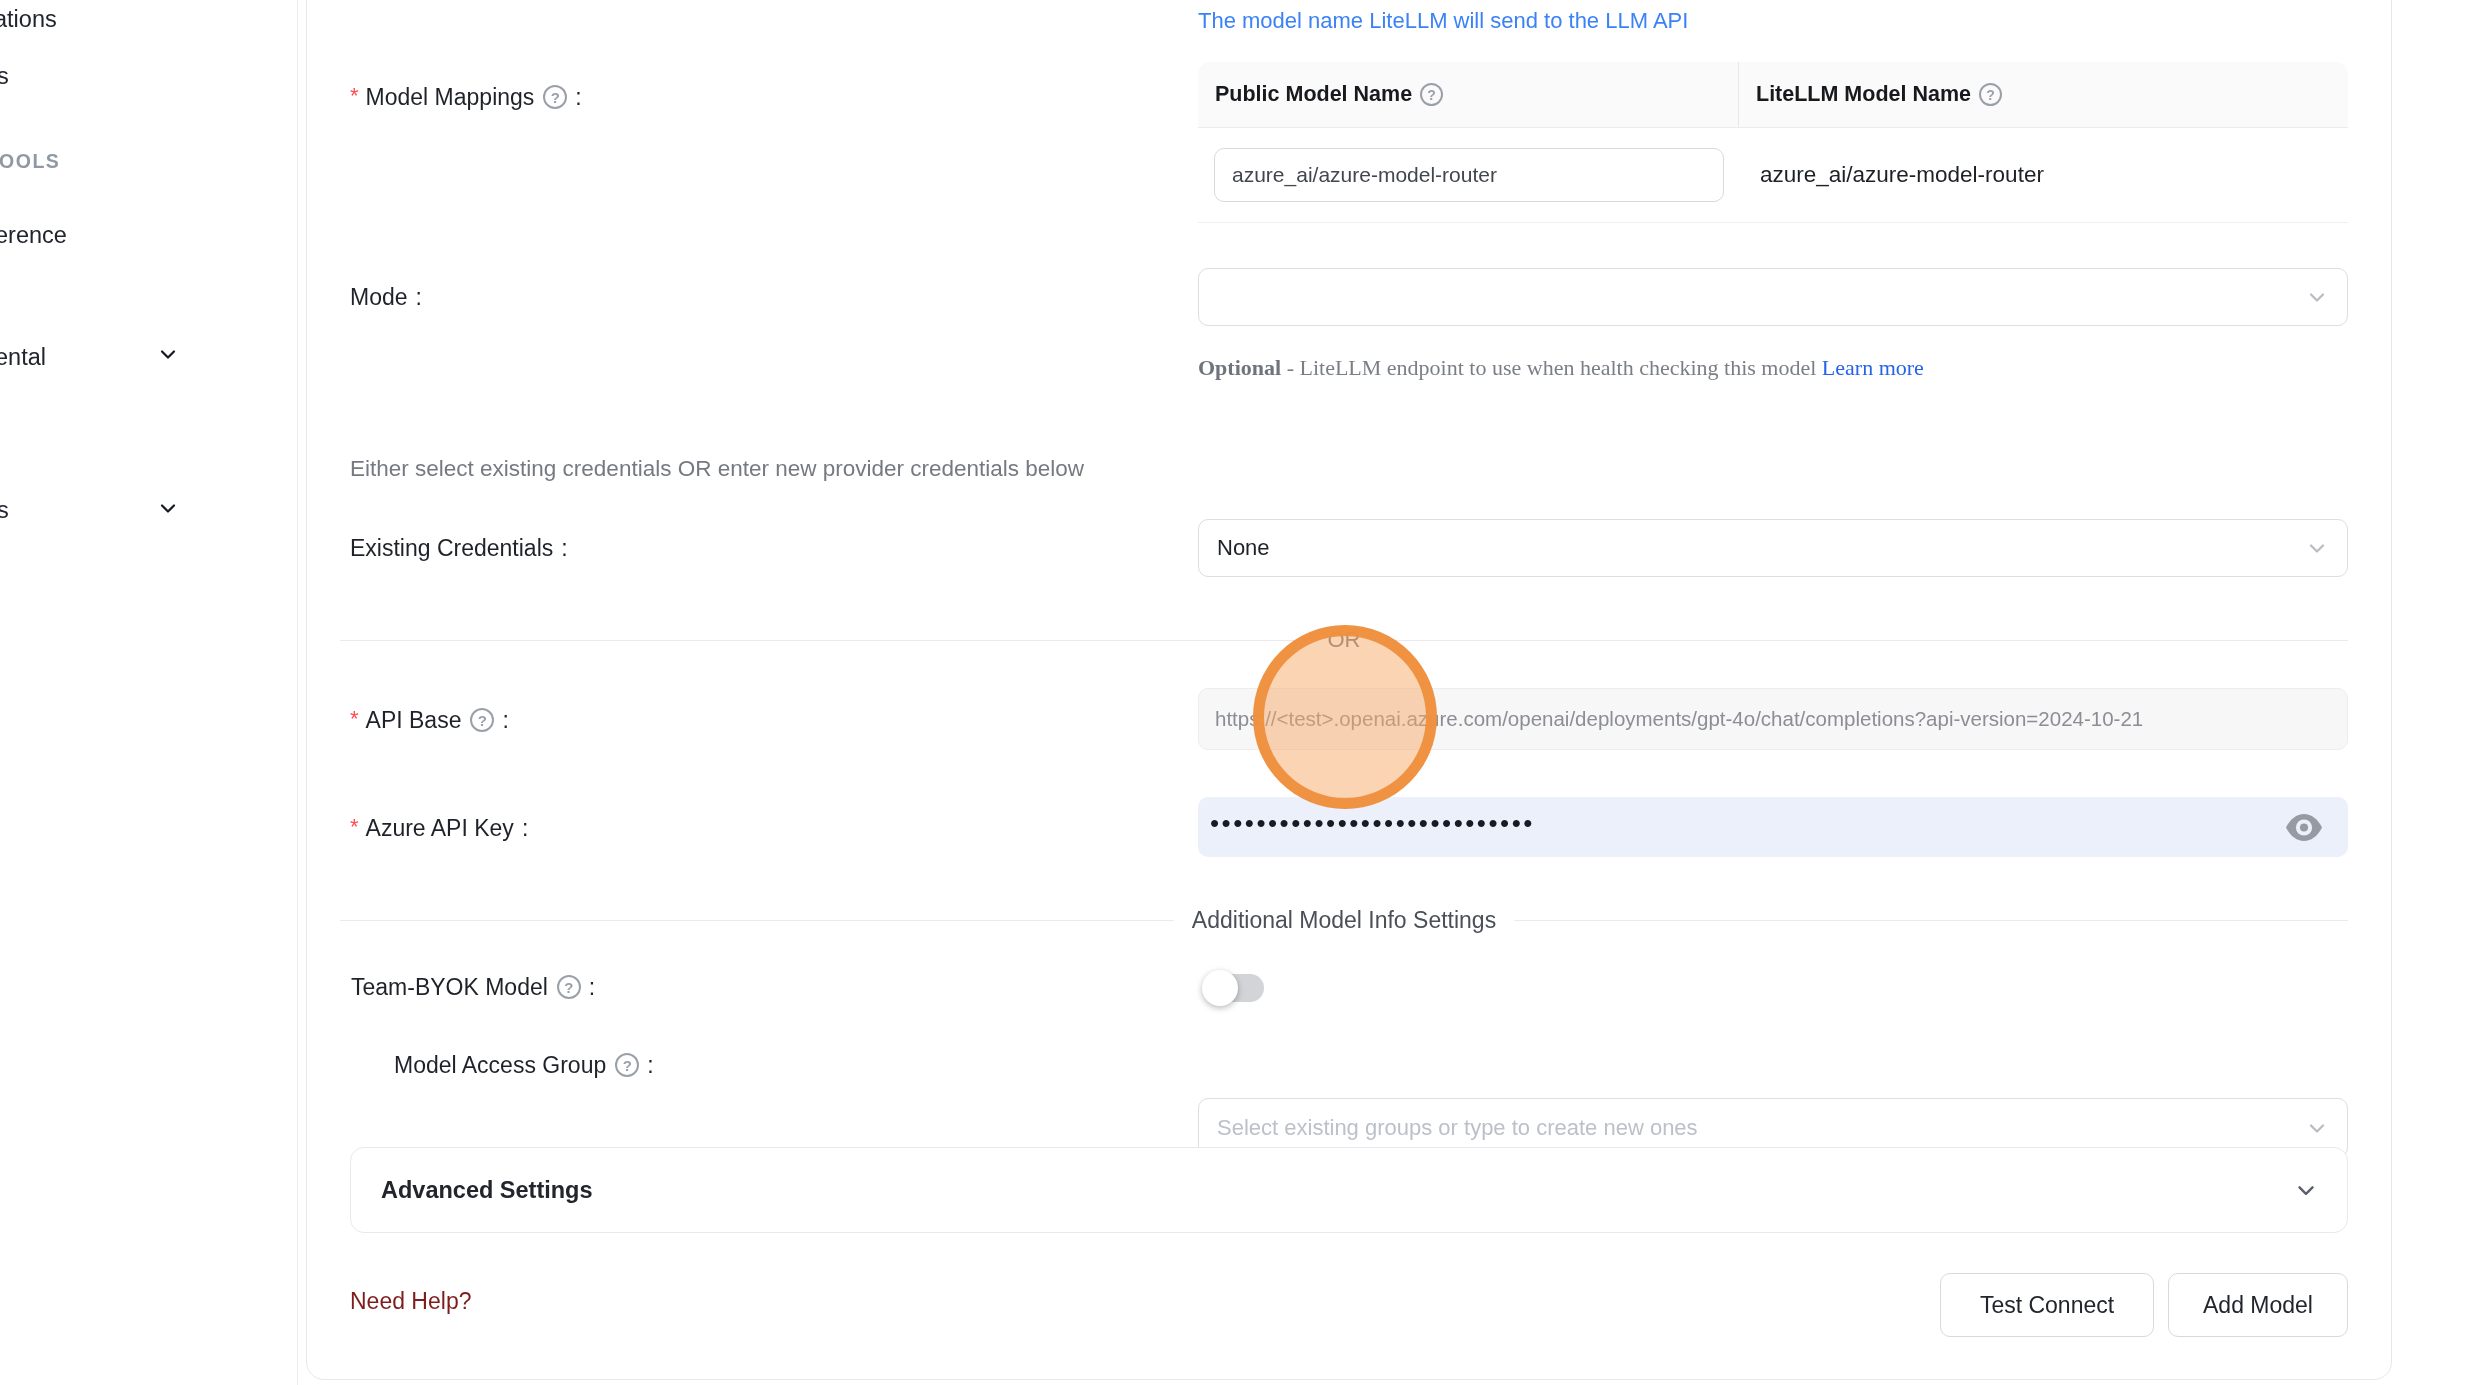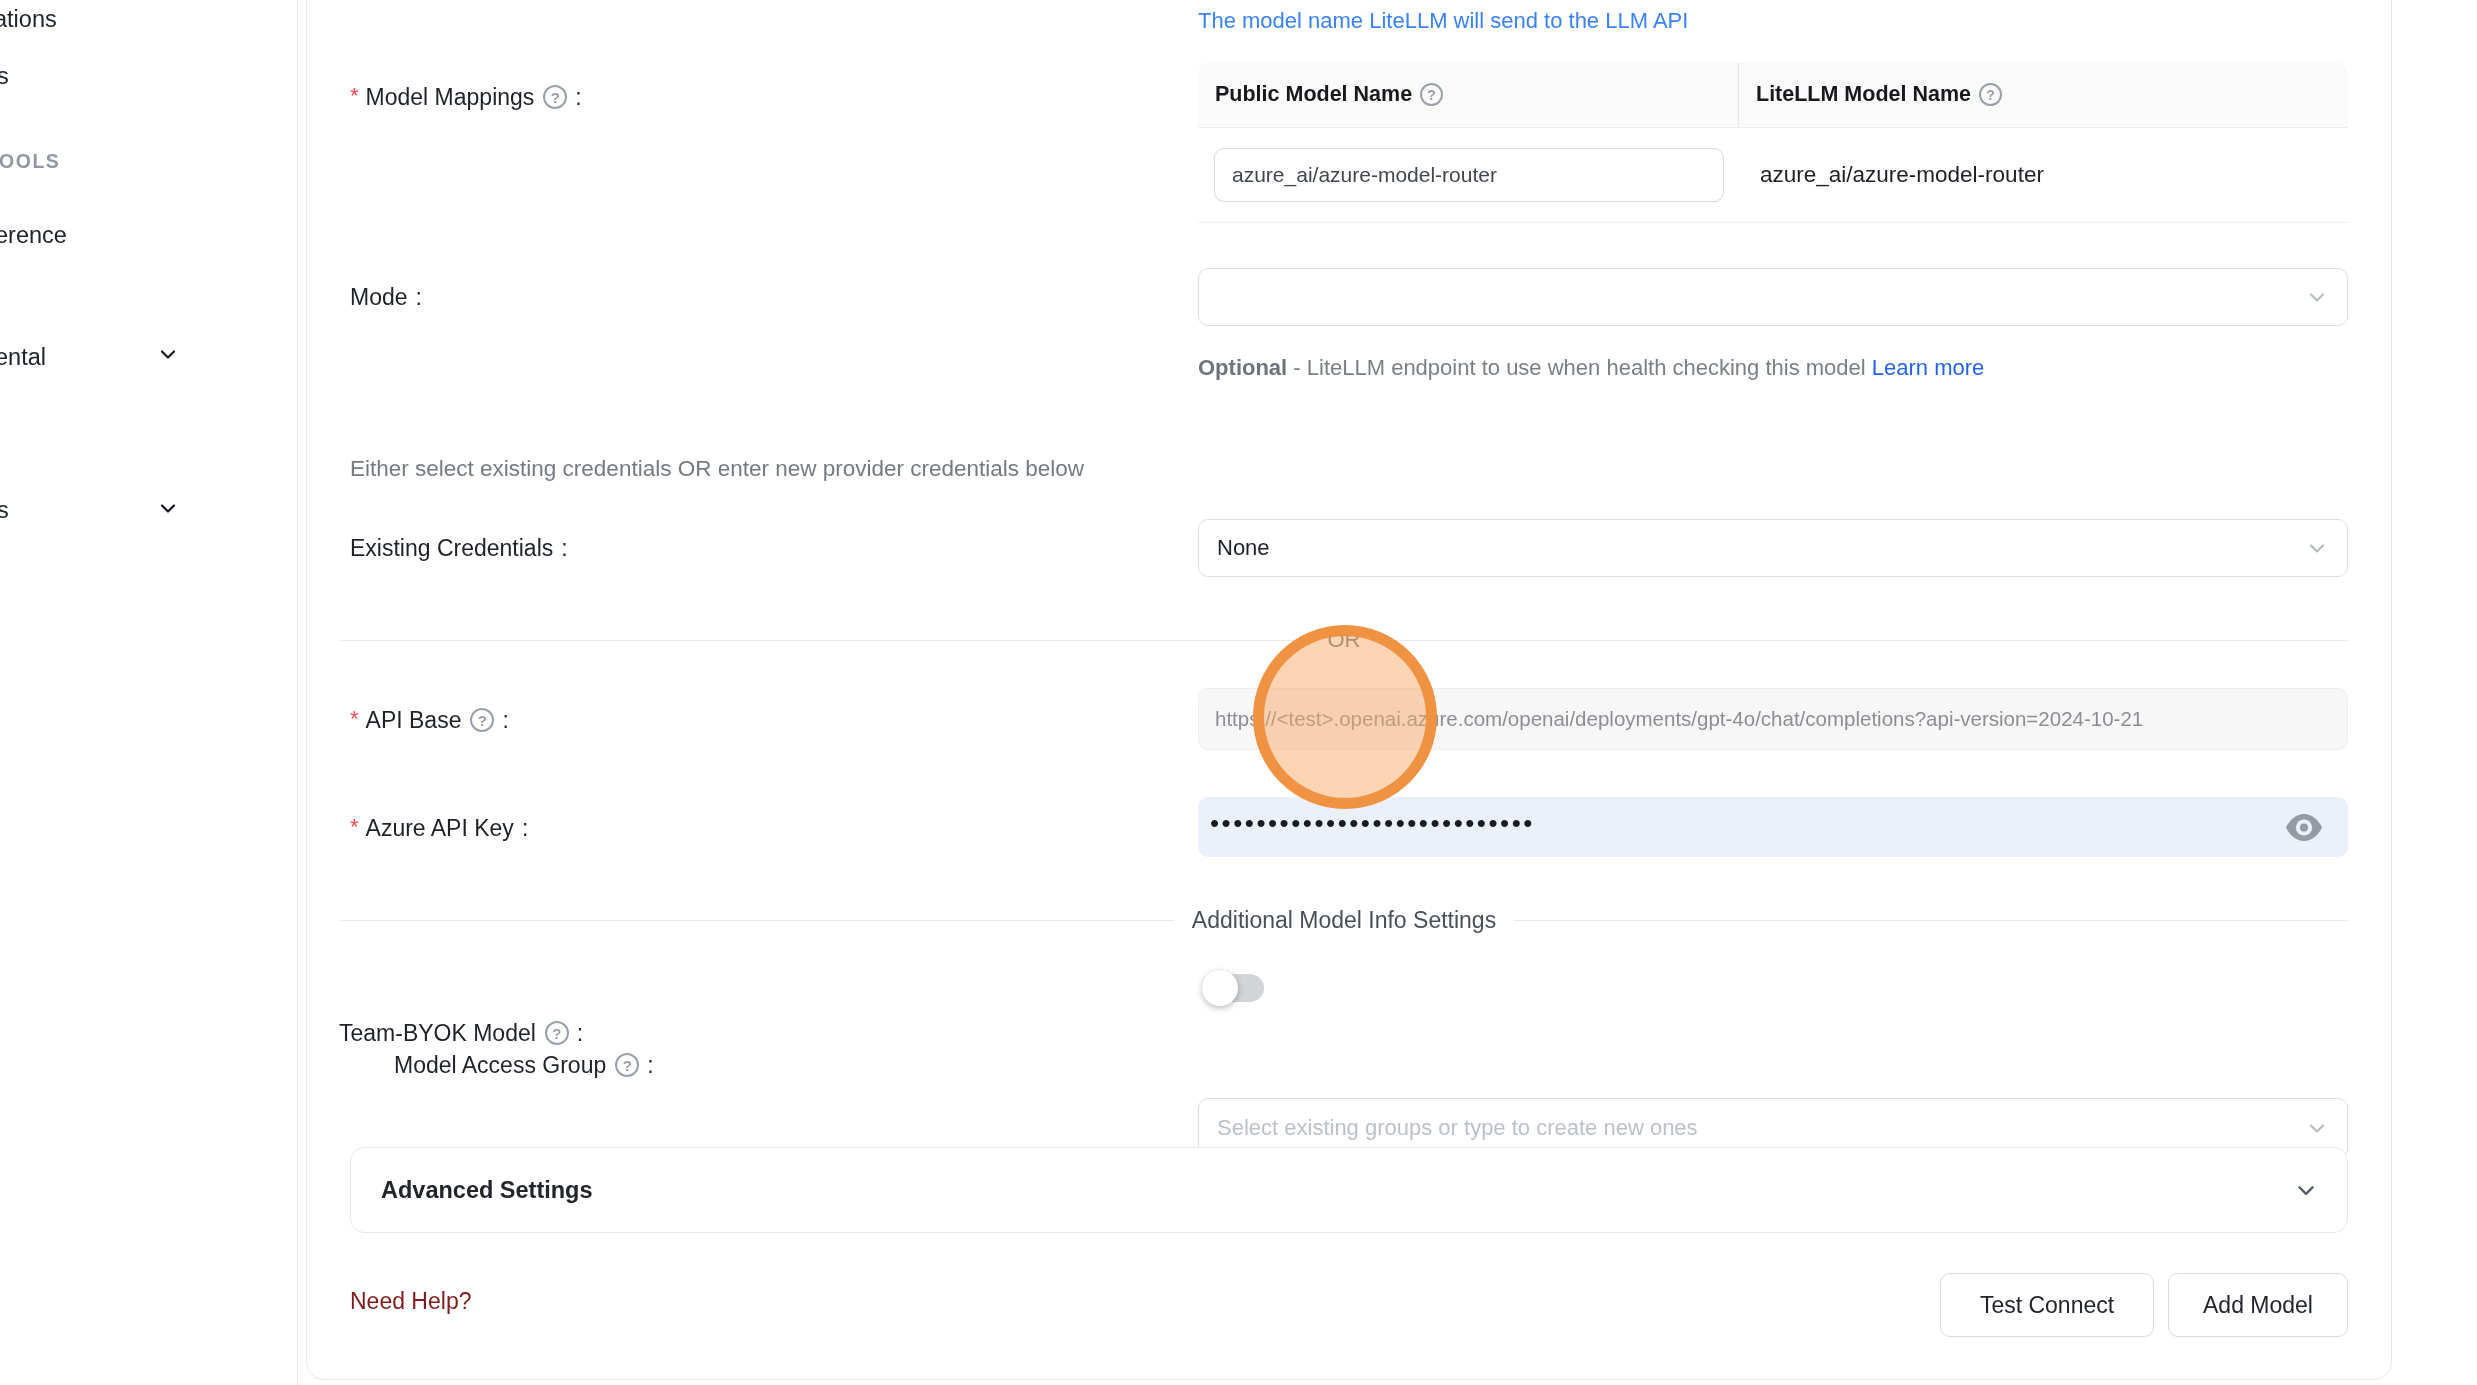--- a/index.html
+++ b/index.html
@@ -63,21 +63,21 @@
   
   .select {
     position: absolute; left: 1198px; width: 1150px; height: 58px;
     border: 1.5px solid #dcdee1; border-radius: 10px; background: #fff;
     display: flex; align-items: center; padding: 0 76px 0 18px;
     font-size: 22px; color: #1f2329;
   }
   .select .chev { position: absolute; right: 18px; top: 50%; transform: translateY(-50%); width: 24px; height: 24px; }
   .placeholder { color: #bcc0c8; white-space: nowrap; overflow: hidden; }
 
-  .mode-help { left: 1198px; top: 348px; width: 810px; font-size: 22px; line-height: 40px; color: #7a7f87; }
+  .mode-help { left: 1198px; top: 348px; width: 810px; font-size: 22px; line-height: 40px; color: #7a7f87; font-family: Liberation Serif, serif; }
   .mode-help b { color: #6f747c; font-weight: 700; }
   .link { color: #2563eb; cursor: pointer; }
 
   .note-text { left: 350px; top: 456px; font-size: 22.5px; color: #757a82; }
 
   .divider { position: absolute; left: 340px; width: 2008px; height: 32px; display: flex; align-items: center; }
   .divider::before, .divider::after { content: ""; flex: 1; height: 1px; background: #eaeaed; }
   .divider .div-text { padding: 17px 18px; white-space: nowrap; }
   #or-divider .div-text { font-size: 22px; color: #70757d; }
   #info-divider .div-text { font-size: 23px; color: #4a5058; }
@@ -241,21 +241,21 @@
         <circle cx="12" cy="9" r="5.4" fill="#ebf0fb"></circle>
         <circle cx="12" cy="9" r="2.7" fill="#969aa3"></circle>
       </svg>
     </span>
   </div>
 
   <div class="divider" id="info-divider" style="top:904px;">
     <span class="div-text">Additional Model Info Settings</span>
   </div>
 
-  <div class="abs label-row" style="left:339px; top:970px;margin-top:46px;">
+  <div class="abs label-row" style="left:351px; top:970px;">
     <span>Team-BYOK Model</span>
     <span class="qicon">?</span>
     <span class="colon">:</span>
   </div>
   <div id="byok-toggle">
     <span class="knob"></span>
   </div>
 
   <div class="abs label-row" style="left:350px; top:1048px;margin-left:44px;">
     <span>Model Access Group</span>

